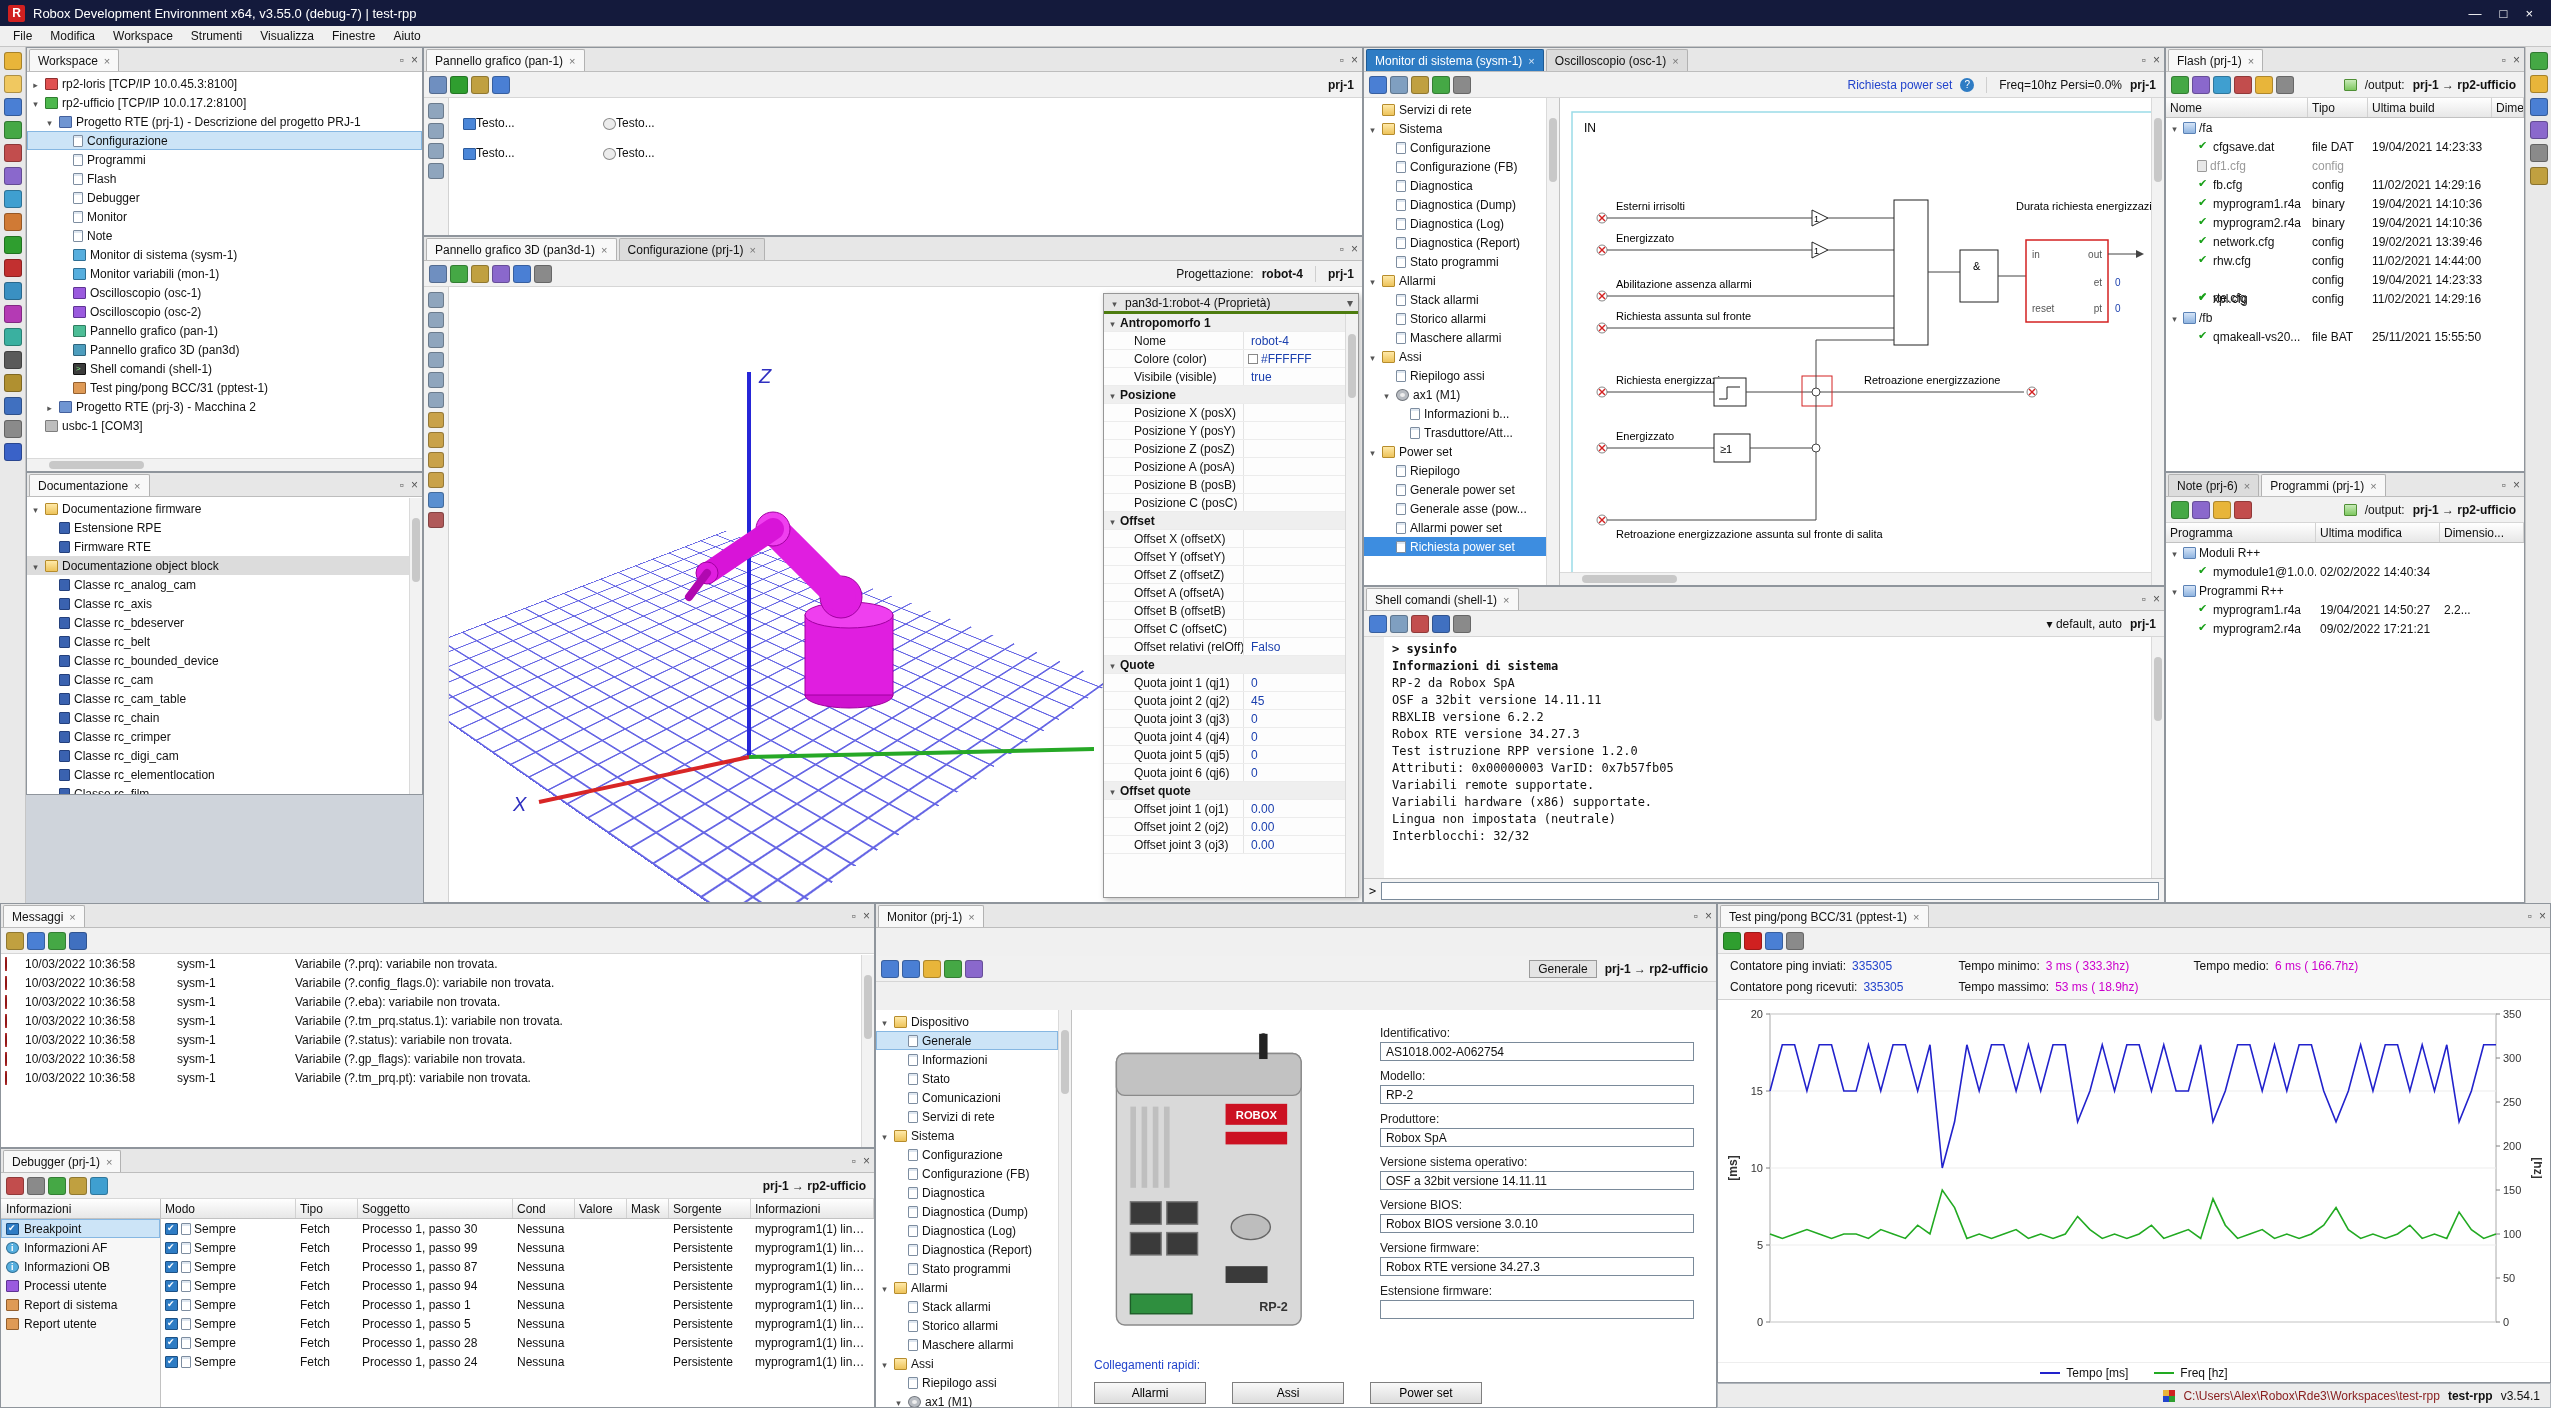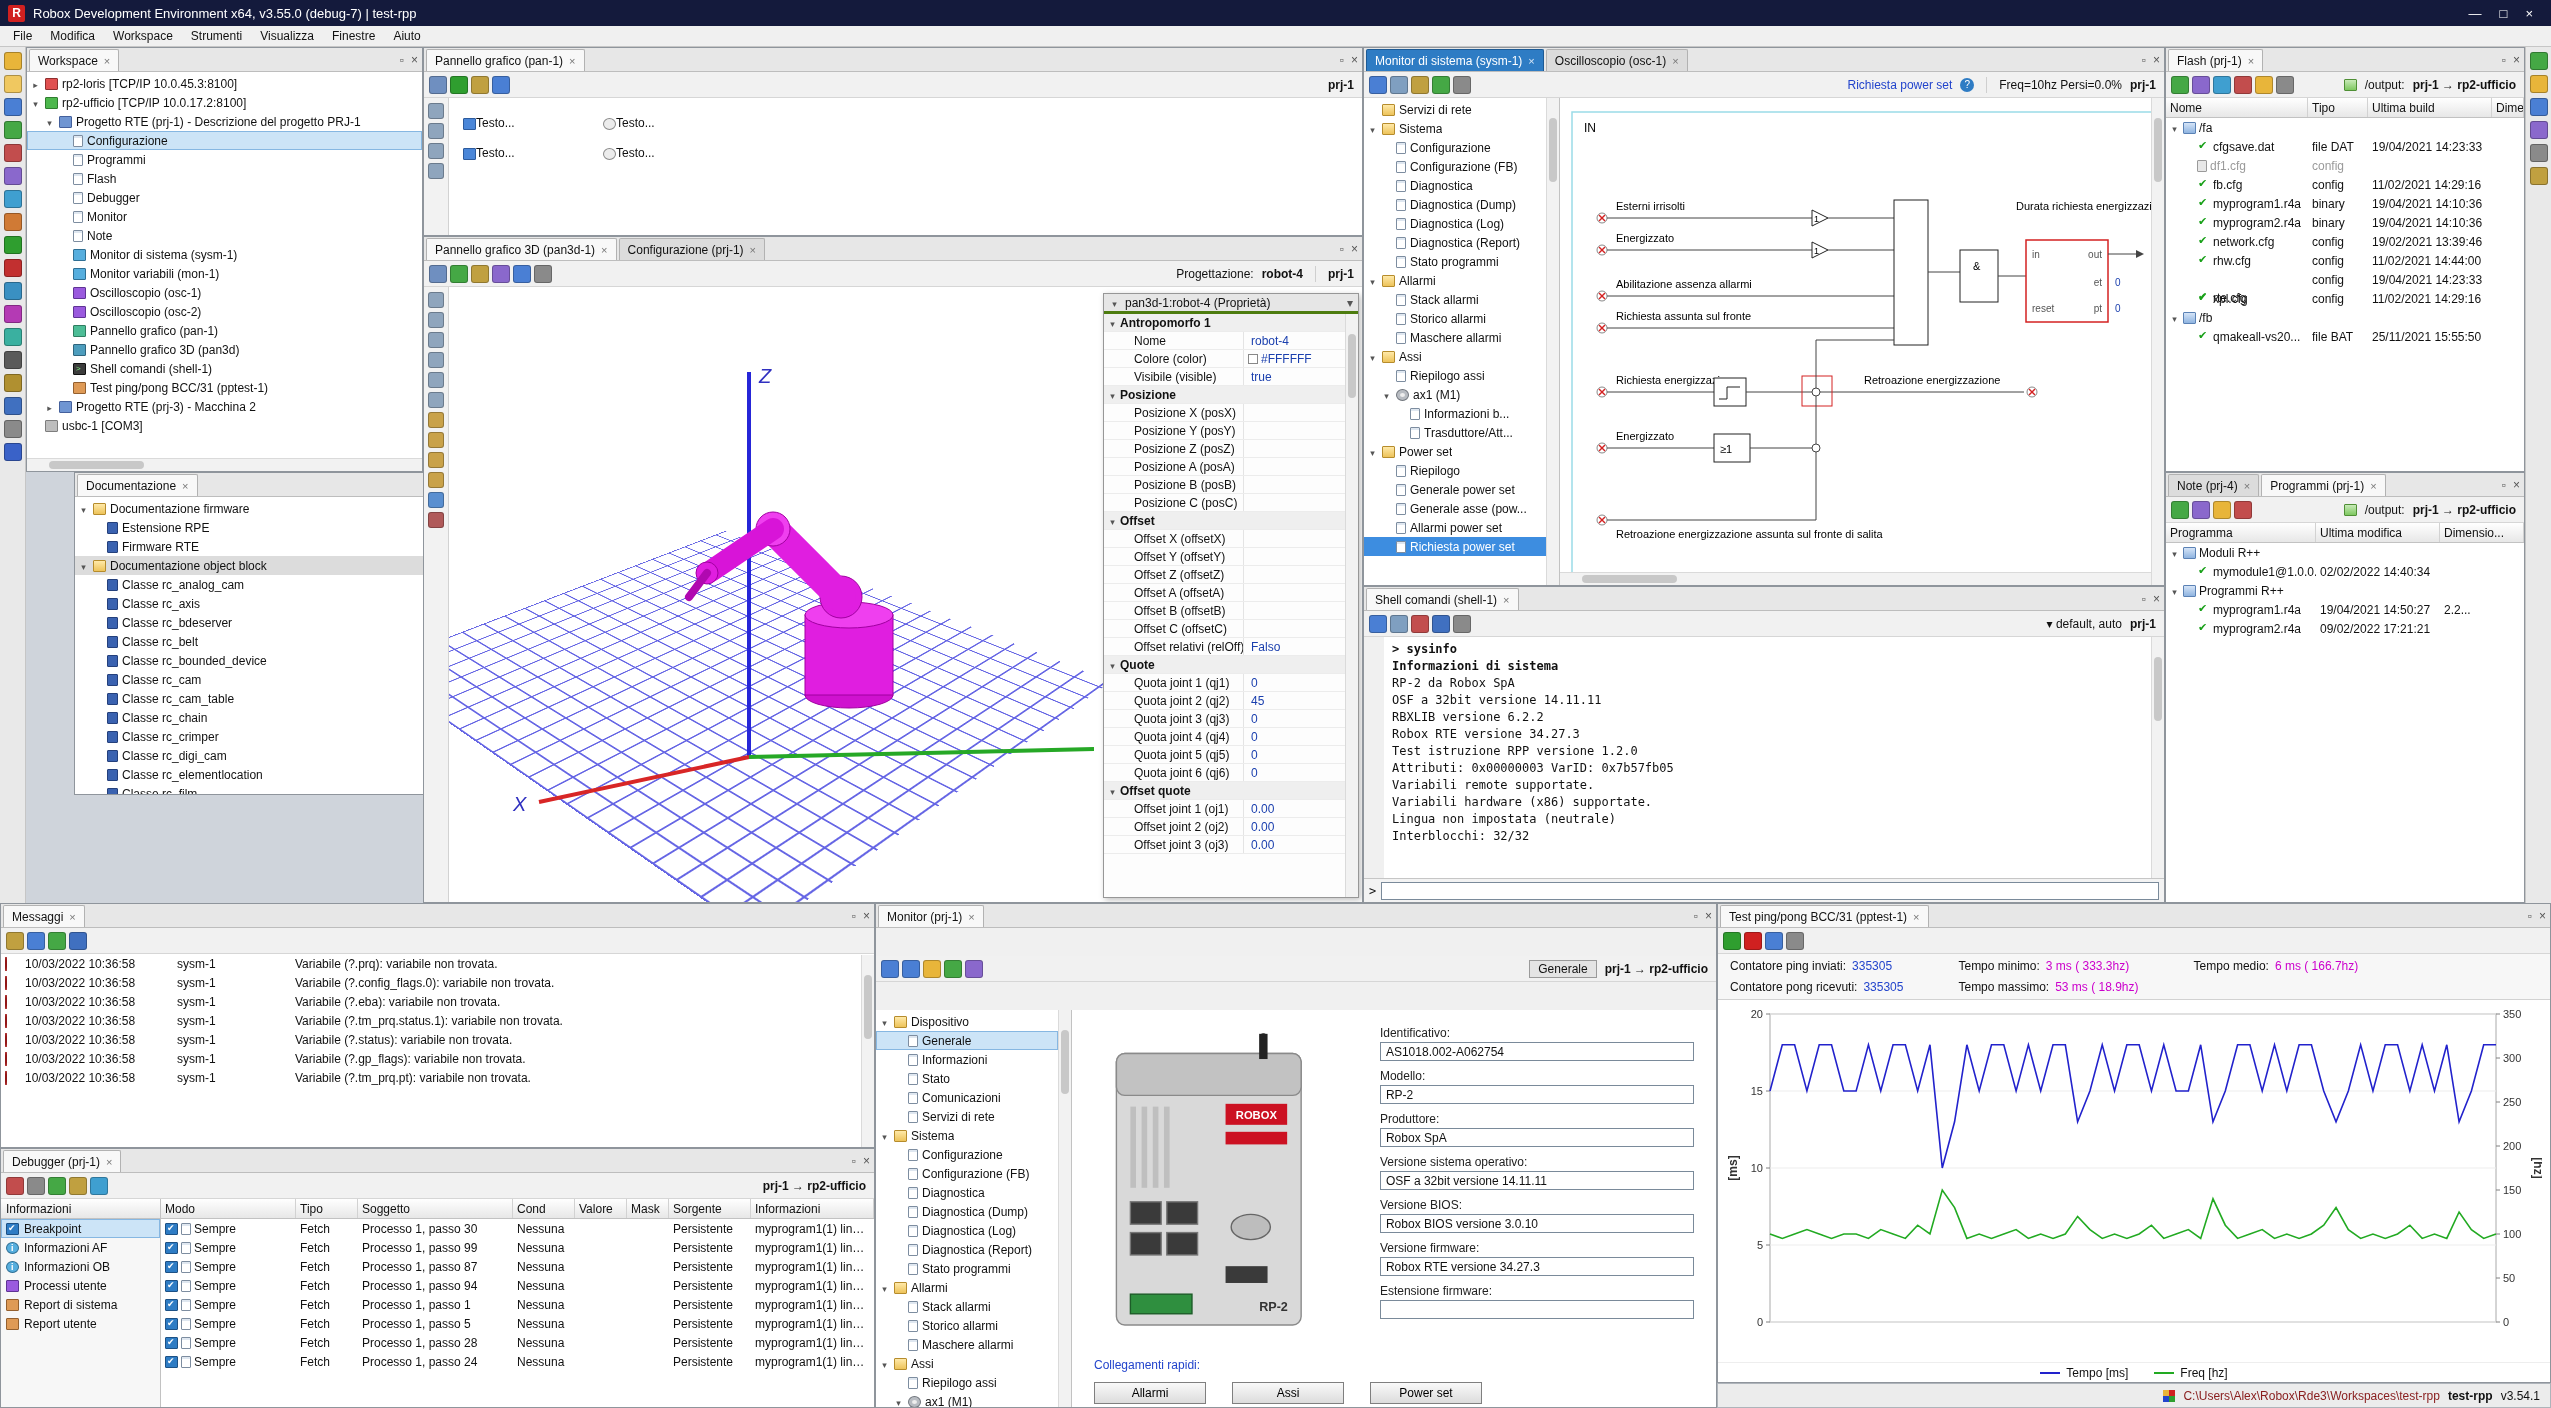--- a/index.html
+++ b/index.html
@@ -319,21 +319,21 @@
 
       <div class="trow" style="padding-left: 3px;">
         <span class="exp"></span>
         <span class="ic" data-icon="conn-gray"></span>
         <span class="lbl">usbc-1 [COM3]</span>
       </div>
     </div>
   <div class="hsb"></div>
 </div>
 
-<div class="panel" style="left:26px;top:472px;width:397px;height:323px;margin-left:48px;">
+<div class="panel" style="left:26px;top:472px;width:397px;height:323px;">
   <div class="tabbar">
     <div class="tab active">
       <span>Documentazione</span>
         <span class="tx">×</span>
     </div>
     <div class="pbtns">
         <span class="pbtn">▫</span>
         <span class="pbtn">×</span>
       </div>
   </div>
@@ -1396,21 +1396,21 @@
 
 <div class="panel" style="left:2165px;top:472px;width:360px;height:431px;">
   <div class="tabbar">
 
     <div class="pbtns">
         <span class="pbtn">▫</span>
         <span class="pbtn">×</span>
       </div>
 
       <div class="tab">
-        <span>Note (prj-4)</span>
+        <span>Note (prj-6)</span>
         <span class="tx">×</span>
       </div>
 
       <div class="tab active">
         <span>Programmi (prj-1)</span>
         <span class="tx">×</span>
       </div>
     </div>
   <div class="toolbar">
     <span style="display:flex;gap:3px;">

